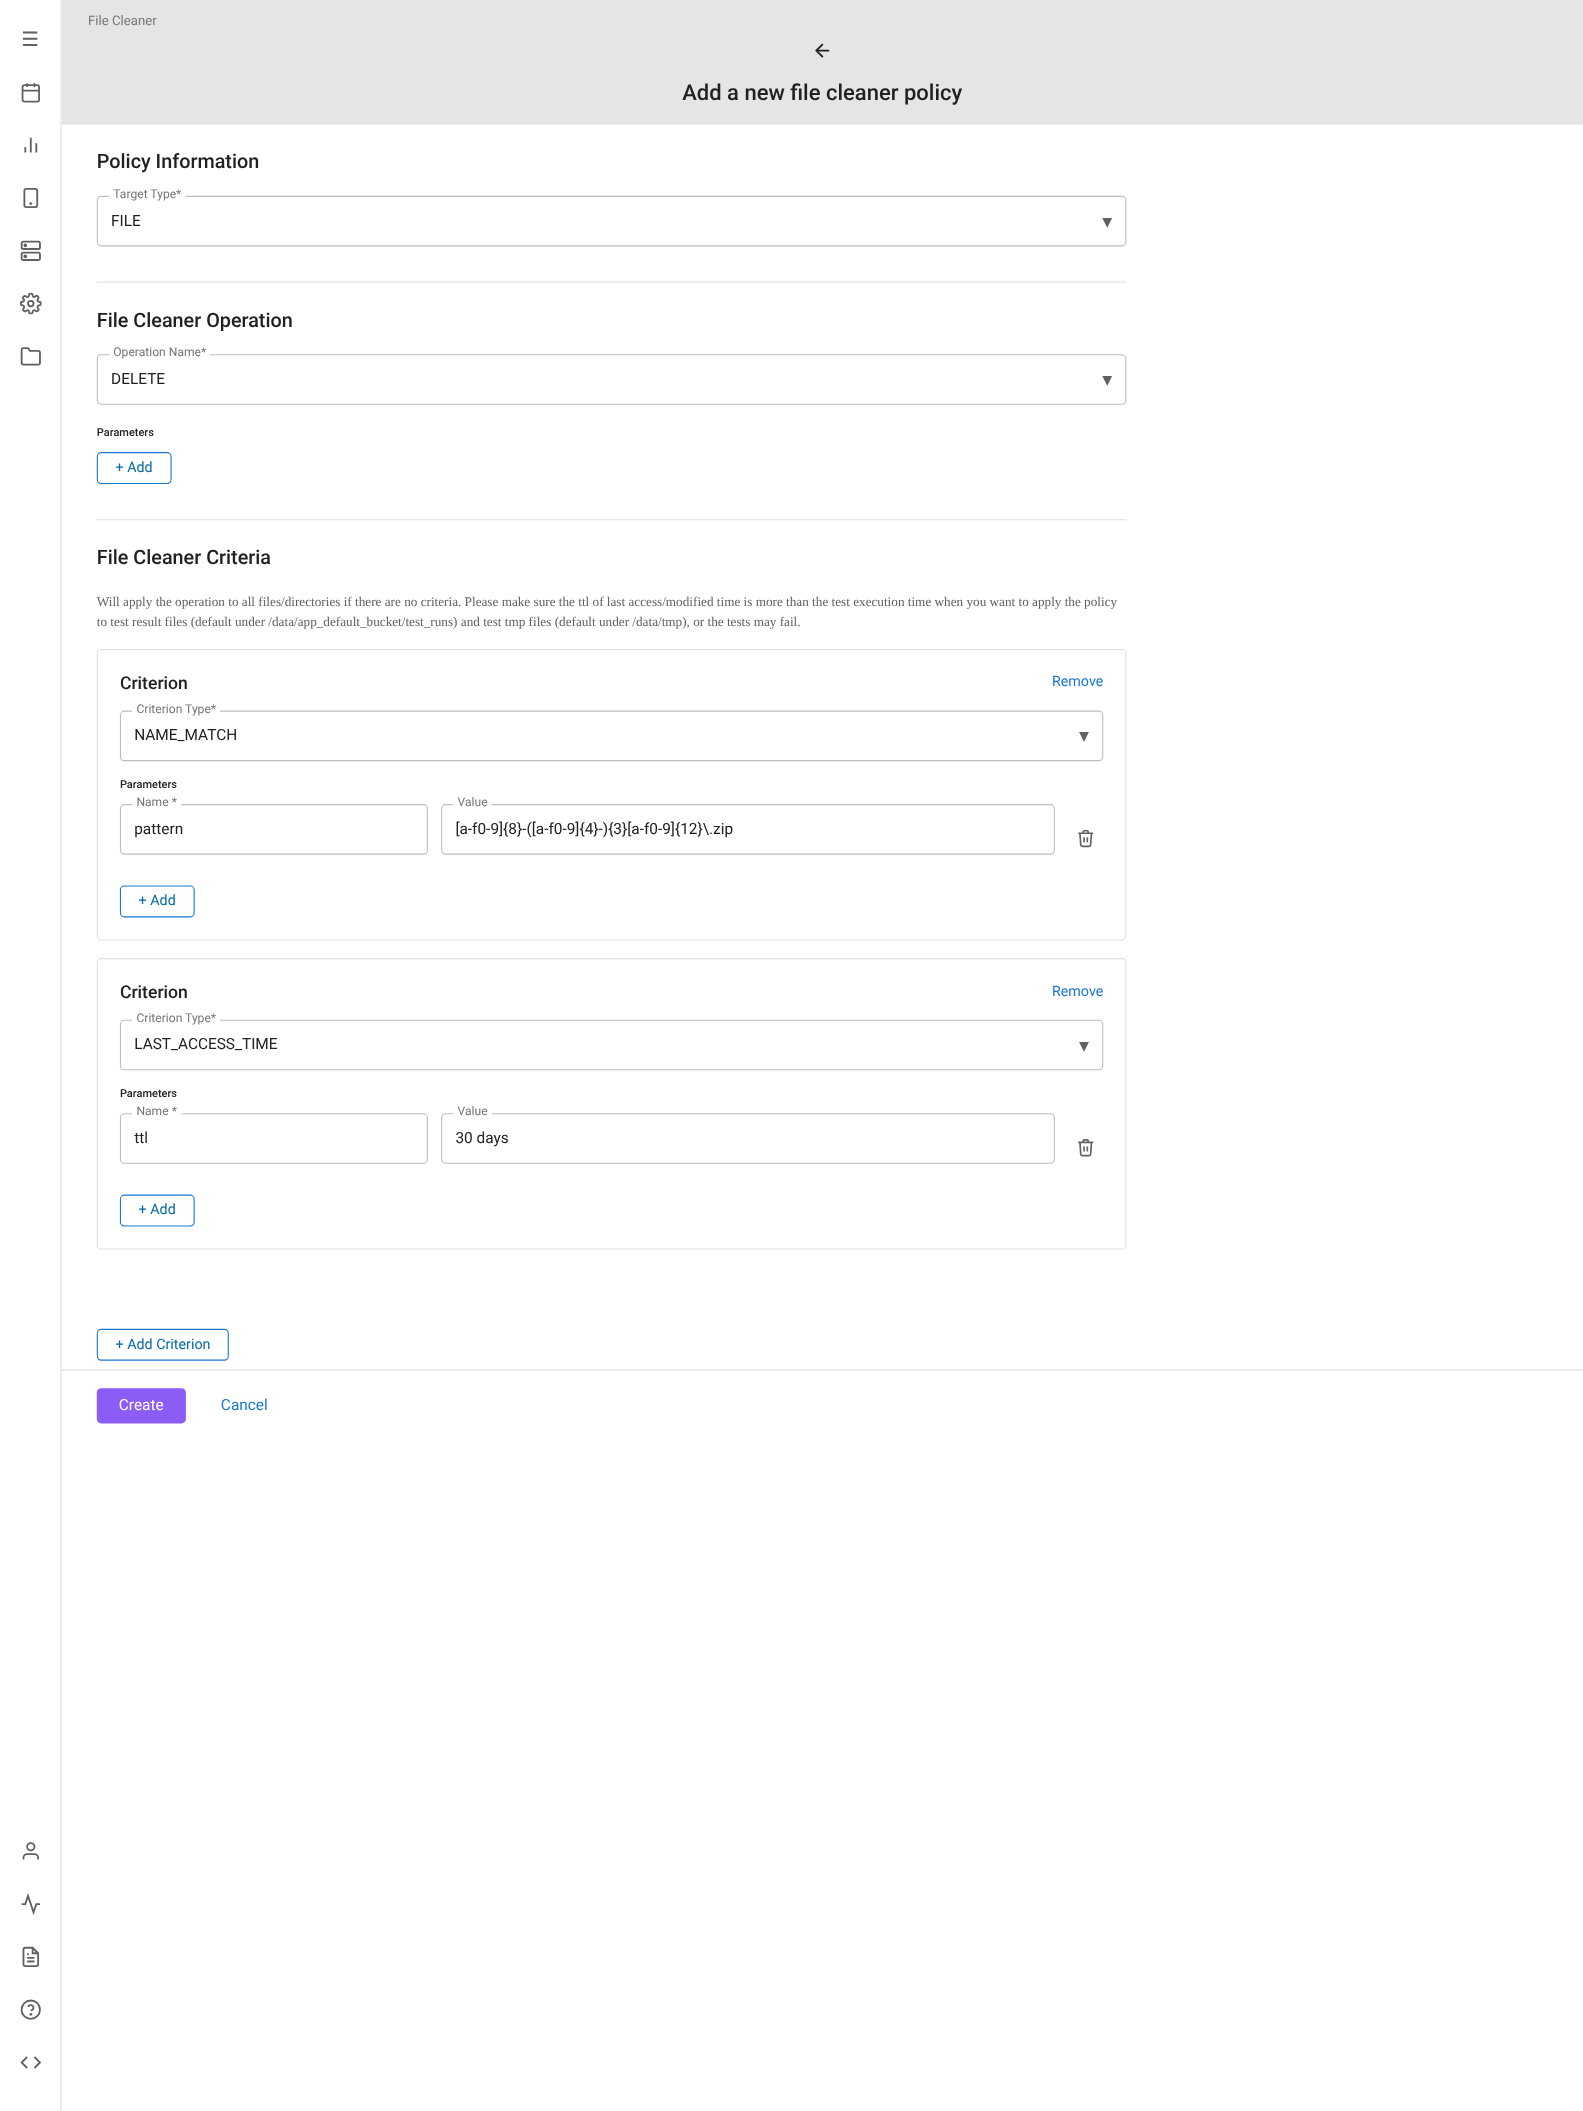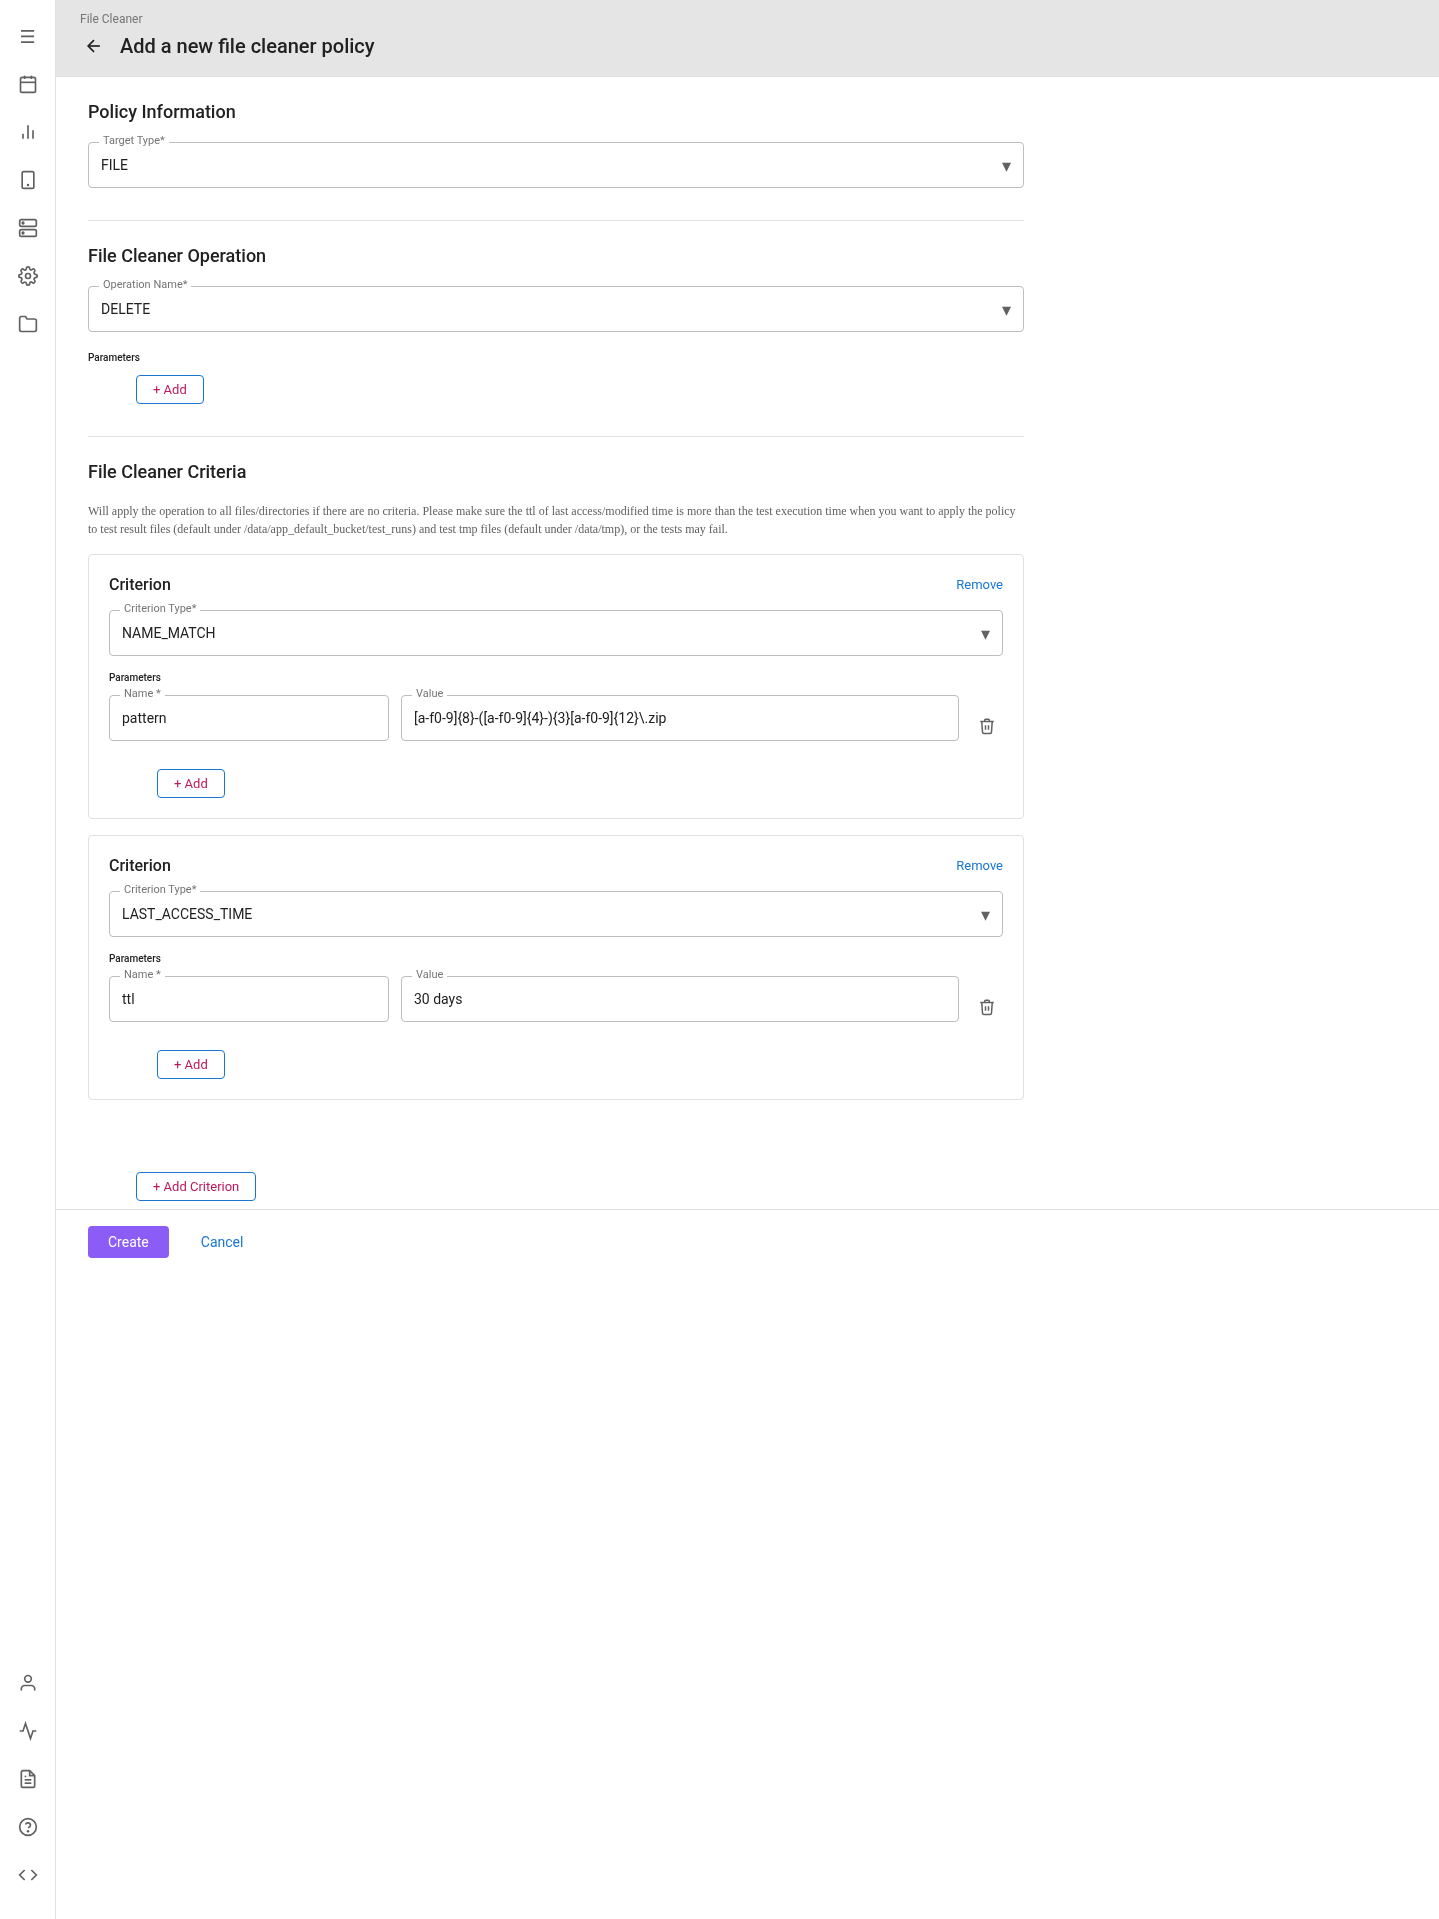--- a/index.html
+++ b/index.html
@@ -45,20 +45,21 @@
     }
     .breadcrumb {
       font-size: 12px;
       color: #757575;
       margin-bottom: 6px;
     }
     .page-title-row {
       display: flex;
       align-items: center;
       gap: 12px;
+      flex-direction: column;
     }
     .back-btn {
       width: 28px; height: 28px;
       display: flex; align-items: center; justify-content: center;
       cursor: pointer;
       color: #212121;
       border-radius: 50%;
     }
     .page-title {
       font-size: 20px;
@@ -153,27 +154,26 @@
       margin-bottom: 12px;
     }
 
     
     .add-btn {
       display: inline-flex;
       align-items: center;
       padding: 6px 16px;
       border: 1px solid #1976d2;
       border-radius: 4px;
-      color: #be185d;
+      color: #0369a1;
       background: #fff;
       font-size: 13px;
       cursor: pointer;
       font-family: inherit;
       gap: 4px;
-      margin-left: 48px;
     }
 
     
     .criterion-card {
       border: 1px solid #e0e0e0;
       border-radius: 4px;
       padding: 20px;
       margin-bottom: 16px;
       background: #fff;
     }

